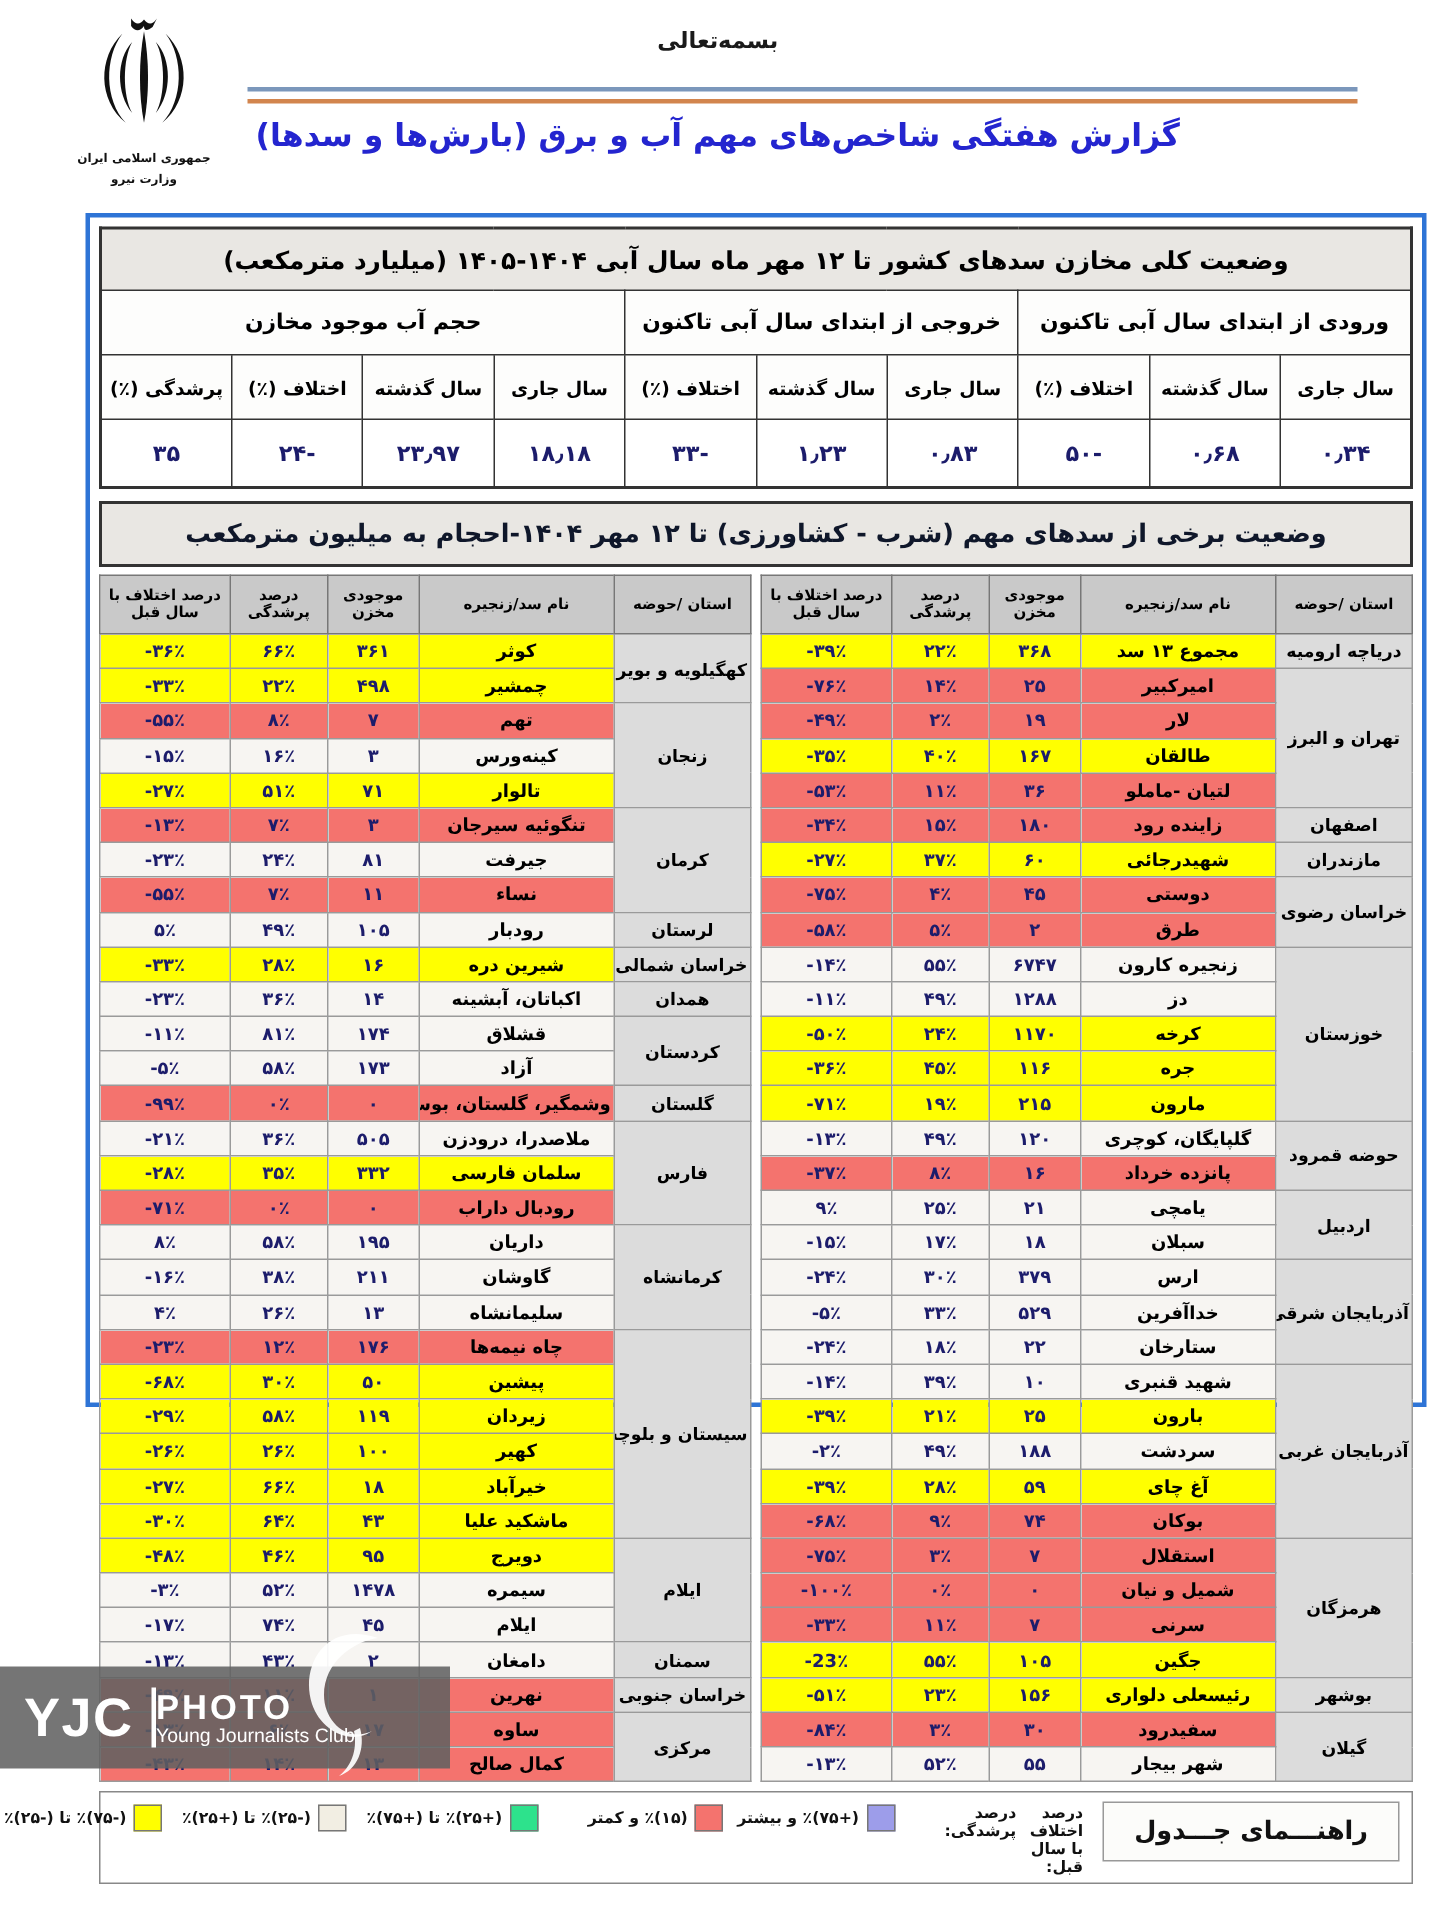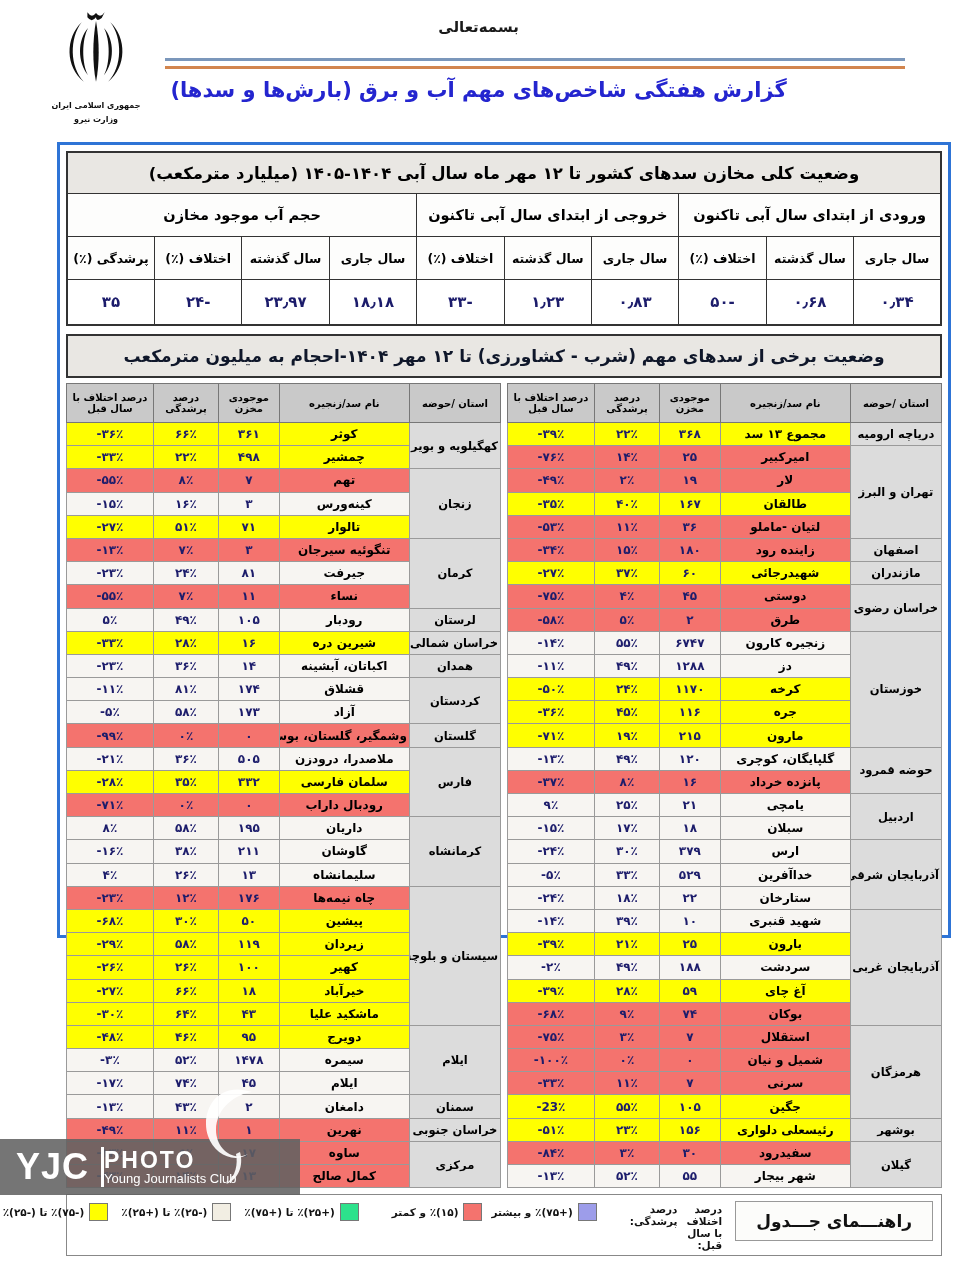--- a/index.html
+++ b/index.html
@@ -48,23 +48,23 @@
   .legend{margin-top:6px;border:1px solid #888;background:#fff;height:62px;
           box-sizing:border-box;direction:rtl;display:flex;align-items:flex-start;
           gap:13px;padding:6px 8px;font-size:10.5px;font-weight:bold;color:#111;}
   .legend .guide-box{border:1px solid #999;background:#fcfcfa;padding:9px 20px;
                      font-size:17px;white-space:nowrap;}
   .legend .stack{display:flex;gap:9px;margin-top:2px;margin-left:20px;}
   .legend .pair{display:flex;align-items:center;gap:5px;white-space:nowrap;}
   .legend .single{margin-top:2px;}
   .swatch{display:inline-block;width:17px;height:16px;border:1px solid #777;flex:0 0 auto;}
   
-  .watermark{position:absolute;left:0;top:1111px;width:300px;height:56px;
+  .watermark{position:absolute;left:0;top:1111px;width:300px;height:68px;
              background:rgba(96,96,96,.87);z-index:6;display:flex;align-items:center;
-             color:#fff;font-family:"Liberation Sans",sans-serif;margin-top:28px;}
+             color:#fff;font-family:"Liberation Sans",sans-serif;}
   .watermark .yjc{font-size:36px;font-weight:bold;letter-spacing:1px;margin:0 12px 0 16px;}
   .watermark .sep{width:3px;height:40px;background:#fff;}
   .watermark .ptext{margin-right:12px;line-height:1.05;}
   .watermark .photo{font-size:23px;font-weight:bold;letter-spacing:2px;}
   .watermark .sub{font-size:13px;}
   .swash{position:absolute;left:196px;top:1082px;z-index:7;}
 </style>
 </head>
 <body>
 

